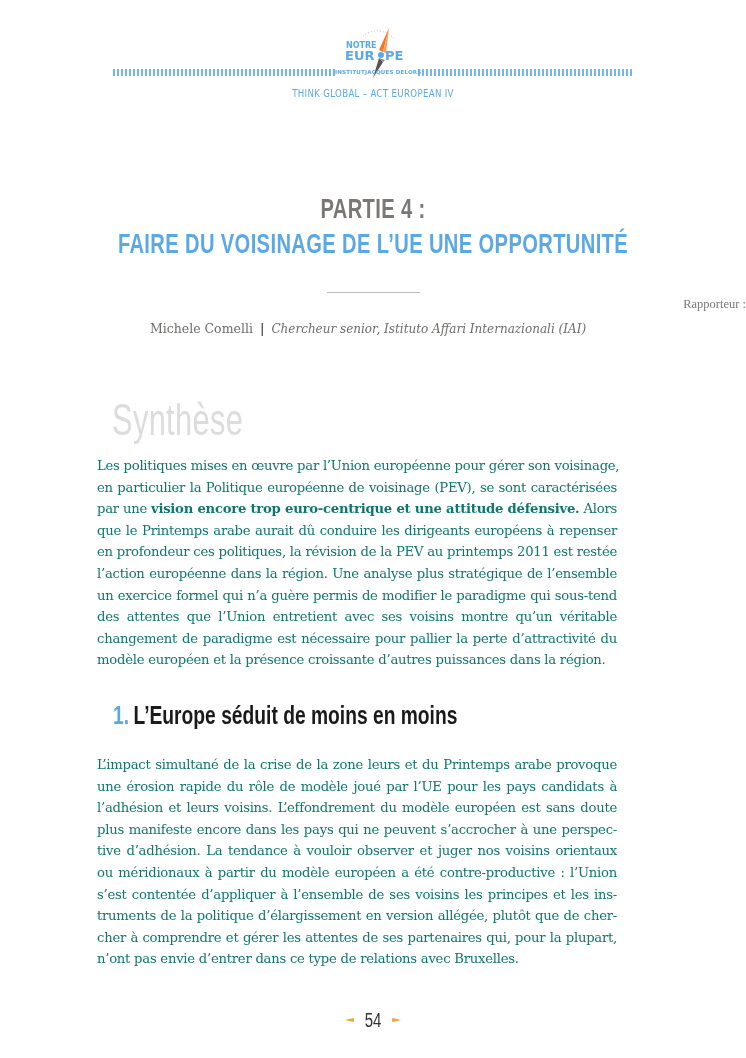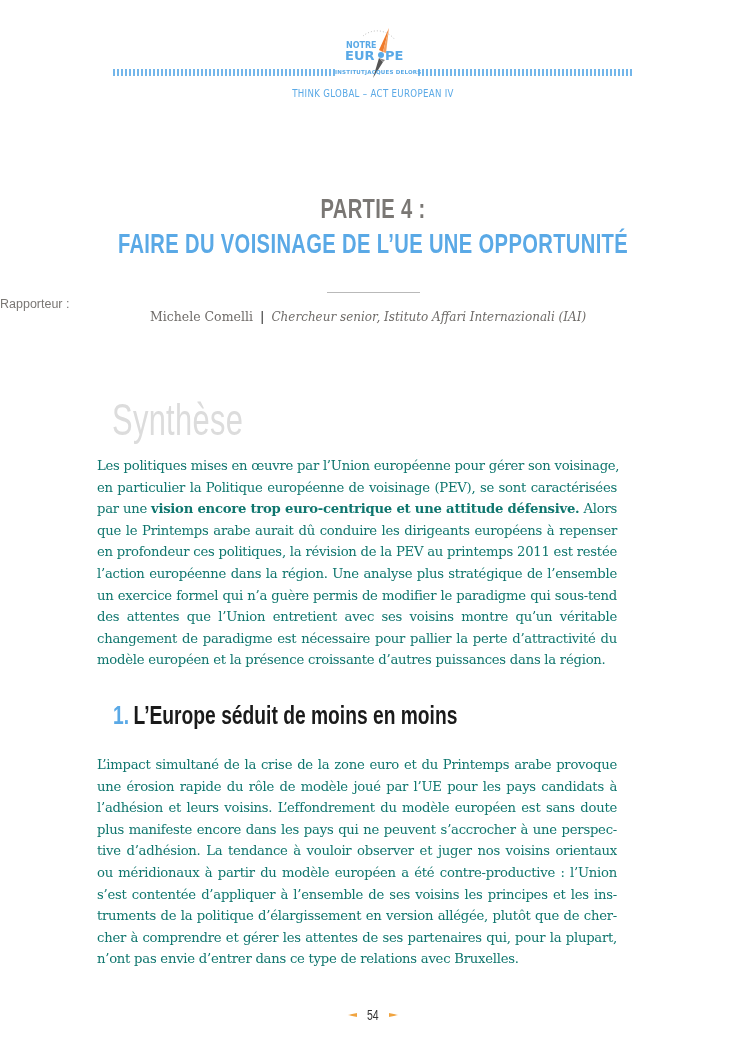--- a/index.html
+++ b/index.html
@@ -41,25 +41,25 @@
   .main-title {
     position: absolute; top: 228px; left: -30px; width: 806px; text-align: center;
     font-family: "Liberation Sans", sans-serif; font-weight: bold; font-size: 28px;
     color: #5aa9e6; transform: scaleX(0.72); transform-origin: center; letter-spacing: 0.5px;
     white-space: nowrap;
   }
 
   .rule { position: absolute; top: 292px; left: 327px; width: 93px; height: 1px; background: #b9b9b9; }
 
   .rapporteur-label {
-    position: absolute; top: 297px; left: 0; width: 746px; text-align: left;
-    font-family: Liberation Sans, sans-serif; font-size: 12.5px; color: #7a7774;
+    position: absolute; top: 297px; left: 0; width: 746px; text-align: right;
+    font-family: Liberation Serif, serif; font-size: 12.5px; color: #7a7774;
   }
   .author-line {
-    position: absolute; top: 309px; left: 0; width: 736px; text-align: center;
+    position: absolute; top: 321px; left: 0; width: 736px; text-align: center;
     font-family: "DejaVu Serif", serif; font-size: 12.5px; color: #6e6b68; white-space: nowrap;
   }
   .author-line .author-name { }
   .author-line .sep { margin: 0 3px; font-weight: bold; color: #555; }
   .author-line .author-role { font-style: italic; font-size: 12px; }
 
   .synthese {
     position: absolute; top: 395px; left: 112px;
     font-family: "Liberation Sans", sans-serif; font-size: 44px; color: #dcdcdc;
     transform: scaleX(0.7); transform-origin: left center; letter-spacing: 0.5px;
@@ -78,21 +78,21 @@
 
   .section-heading {
     position: absolute; top: 700px; left: 113px;
     font-family: "Liberation Sans", sans-serif; font-weight: bold; font-size: 26px;
     color: #1a1a1a; transform: scaleX(0.74); transform-origin: left center; white-space: nowrap;
   }
   .section-heading .num { color: #5aa9e6; margin-right: 6px; }
 
   .page-number {
     position: absolute; top: 1004px; left: 0; width: 746px; text-align: center;
-    font-family: "Liberation Sans", sans-serif; font-size: 14px; color: #333;
+    font-family: "Liberation Sans", sans-serif; font-size: 20px; color: #333;
   }
   .page-number .pn-wrap { display: inline-flex; align-items: center; gap: 8px; }
   .page-number .pn-text { transform: scaleX(0.75); display: inline-block; }
   .arrow { display: inline-block; width: 10px; height: 4px; position: relative; }
   .arrow-left { background: linear-gradient(90deg, transparent 0, #f0a440 40%, #f0a440 100%); clip-path: polygon(0 50%, 100% 0, 100% 100%); }
   .arrow-right { background: linear-gradient(270deg, transparent 0, #f0a440 40%, #f0a440 100%); clip-path: polygon(0 0, 100% 50%, 0 100%); }
 </style>
 </head>
 <body>
 
@@ -154,21 +154,21 @@
     <span class="line">des attentes que l’Union entretient avec ses voisins montre qu’un véritable</span>
     <span class="line">changement de paradigme est nécessaire pour pallier la perte d’attractivité du</span>
     <span class="line last">modèle européen et la présence croissante d’autres puissances dans la région.</span>
   </div>
 
   <div class="section-heading">
     <span class="num">1.</span><span>L’Europe séduit de moins en moins</span>
   </div>
 
   <div class="para para-2">
-    <span class="line">L’impact simultané de la crise de la zone euro et du Printemps arabe provoque</span>
+    <span class="line">L’impact simultané de la crise de la zone leurs et du Printemps arabe provoque</span>
     <span class="line">une érosion rapide du rôle de modèle joué par l’UE pour les pays candidats à</span>
     <span class="line">l’adhésion et leurs voisins. L’effondrement du modèle européen est sans doute</span>
     <span class="line">plus manifeste encore dans les pays qui ne peuvent s’accrocher à une perspec-</span>
     <span class="line">tive d’adhésion. La tendance à vouloir observer et juger nos voisins orientaux</span>
     <span class="line">ou méridionaux à partir du modèle européen a été contre-productive : l’Union</span>
     <span class="line">s’est contentée d’appliquer à l’ensemble de ses voisins les principes et les ins-</span>
     <span class="line">truments de la politique d’élargissement en version allégée, plutôt que de cher-</span>
     <span class="line">cher à comprendre et gérer les attentes de ses partenaires qui, pour la plupart,</span>
     <span class="line last">n’ont pas envie d’entrer dans ce type de relations avec Bruxelles.</span>
   </div>

